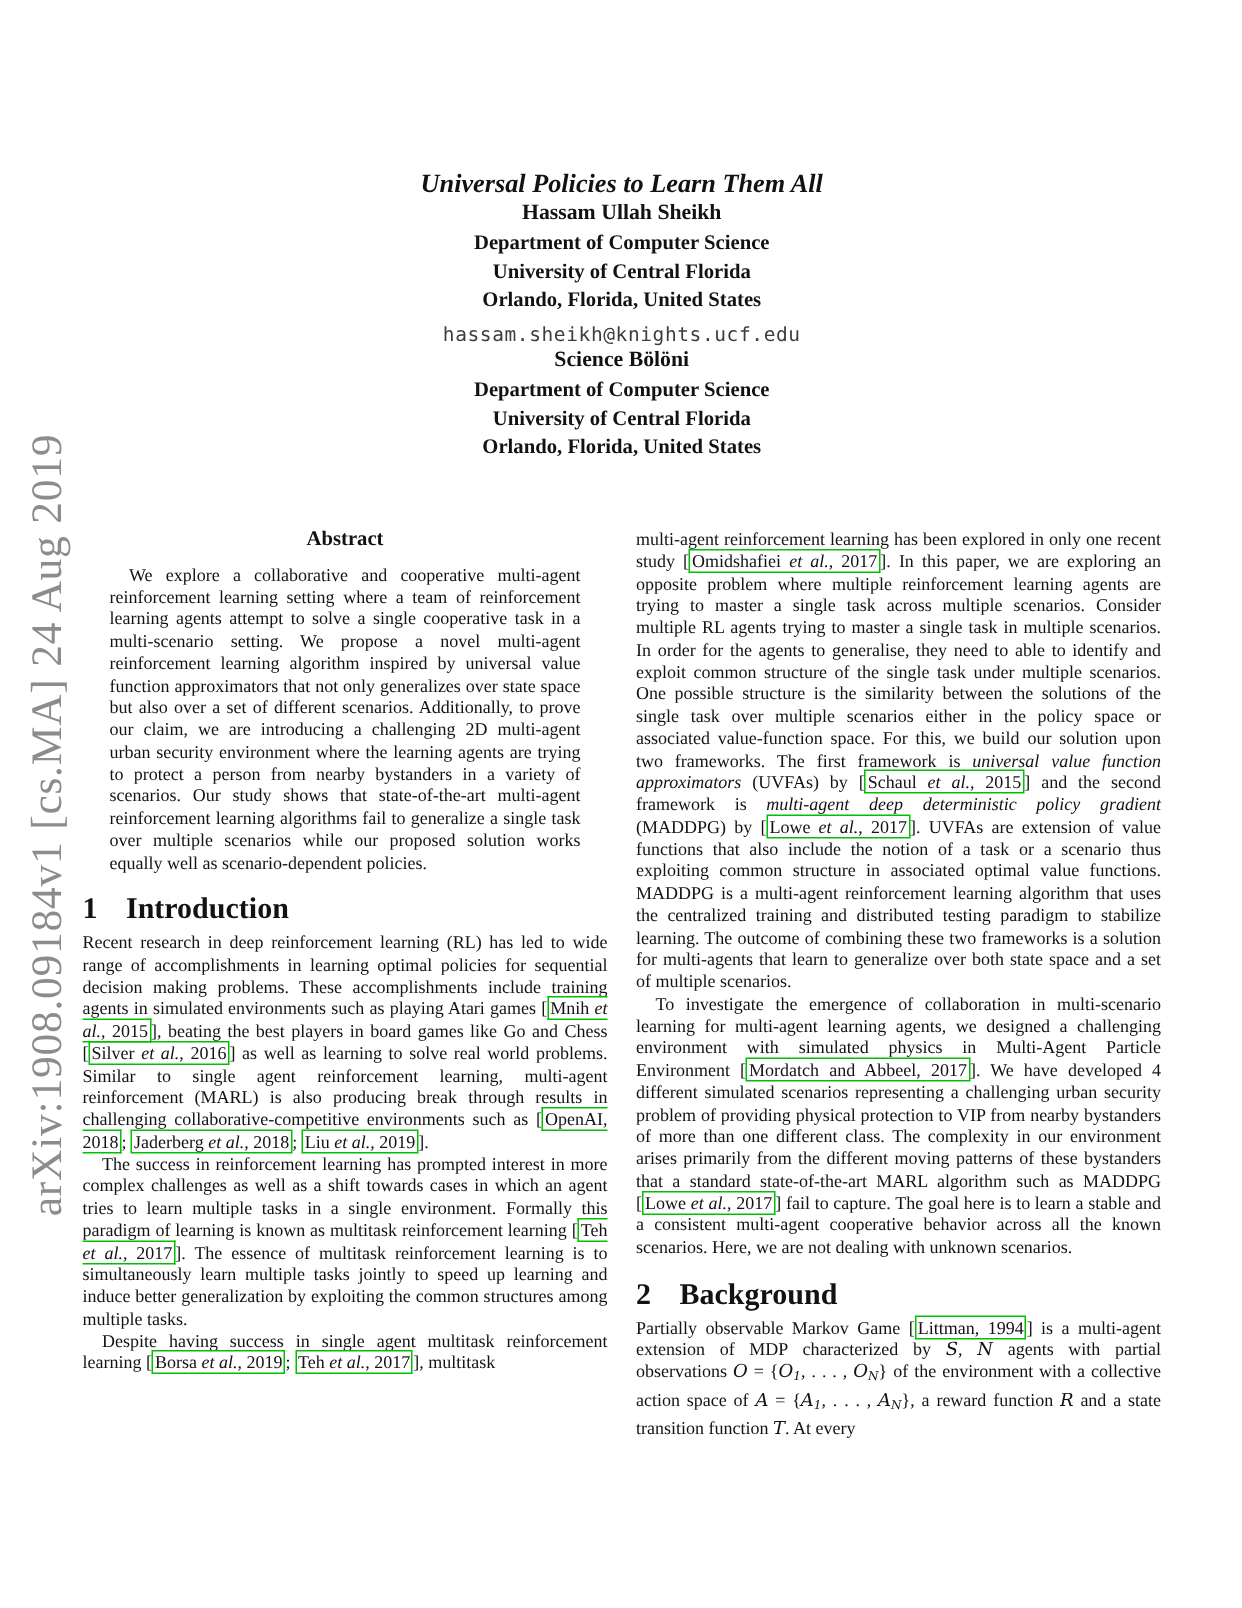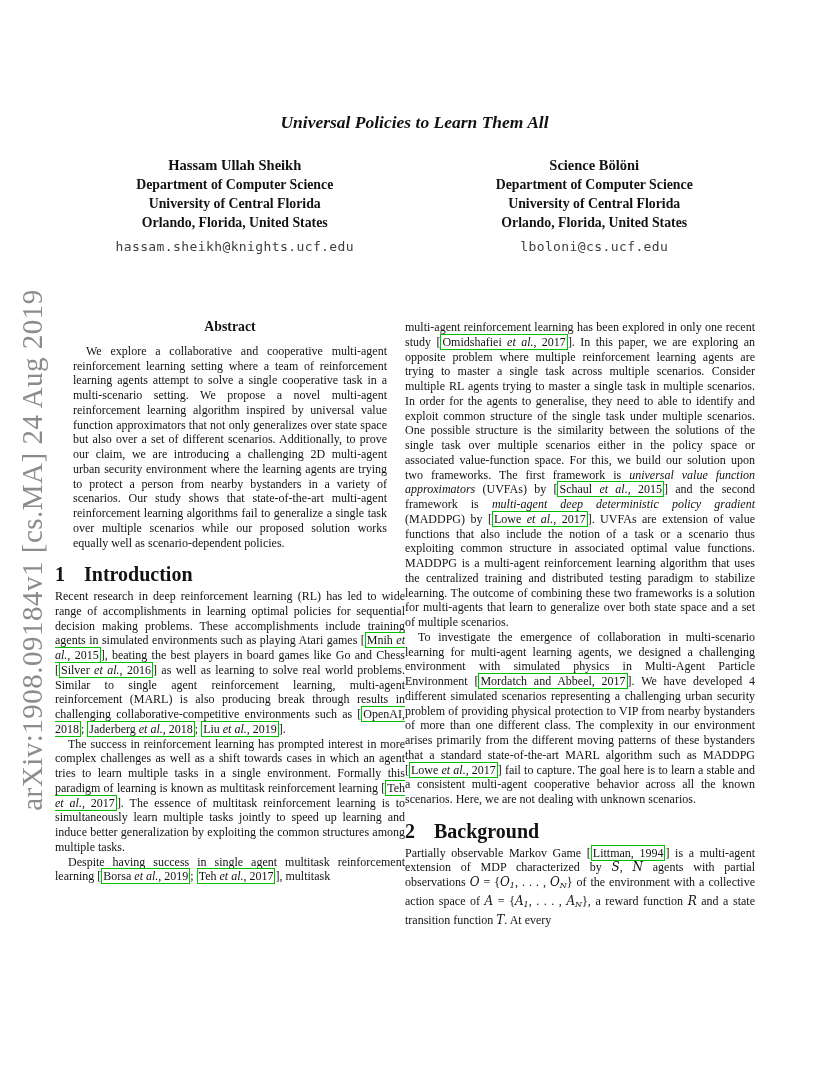--- a/index.html
+++ b/index.html
@@ -33,21 +33,21 @@
   }
   .title{
     margin:112px 0 0 0;
     text-align:center;
     font-size:17.5px;
     font-weight:bold;
     font-style:italic;
   }
   .authors{
     display:flex;
-    margin-top:23px;
+    flex-direction:column;
   }
   .author{
     flex:1;
     text-align:center;
   }
   .author .name{
     font-size:14.5px;
     font-weight:bold;
     line-height:19px;
   }
@@ -58,21 +58,22 @@
   }
   .author .email{
     margin-top:7px;
     font-family:"DejaVu Sans Mono", monospace;
     font-size:13px;
     letter-spacing:0.4px;
     color:#3d3d3d;
   }
   .columns{
     display:flex;
-    margin-top:66px;
+    gap:19px;
+    margin-top:45px;
   }
   .col{
     width:350px;
     font-size:12px;
     line-height:14.75px;
     text-align:justify;
   }
   .abstract{
     padding:0 18px;
   }
@@ -115,21 +116,20 @@
       <div class="line">Department of Computer Science</div>
       <div class="line">University of Central Florida</div>
       <div class="line">Orlando, Florida, United States</div>
       <div class="email">hassam.sheikh@knights.ucf.edu</div>
     </div>
     <div class="author">
       <div class="name">Science Bölöni</div>
       <div class="line">Department of Computer Science</div>
       <div class="line">University of Central Florida</div>
       <div class="line">Orlando, Florida, United States</div>
-      <div class="email">lboloni@cs.ucf.edu</div>
     </div>
   </div>
 
   <div class="columns">
 
     <div class="col">
       <div class="abstract">
         <div class="abstract-heading">Abstract</div>
         <div>
             <p class="para indent">We explore a collaborative and cooperative multi-agent reinforcement learning setting where a team of reinforcement learning agents attempt to solve a single cooperative task in a multi-scenario setting. We propose a novel multi-agent reinforcement learning algorithm inspired by universal value function approximators that not only generalizes over state space but also over a set of different scenarios. Additionally, to prove our claim, we are introducing a challenging 2D multi-agent urban security environment where the learning agents are trying to protect a person from nearby bystanders in a variety of scenarios. Our study shows that state-of-the-art multi-agent reinforcement learning algorithms fail to generalize a single task over multiple scenarios while our proposed solution works equally well as scenario-dependent policies.</p>

